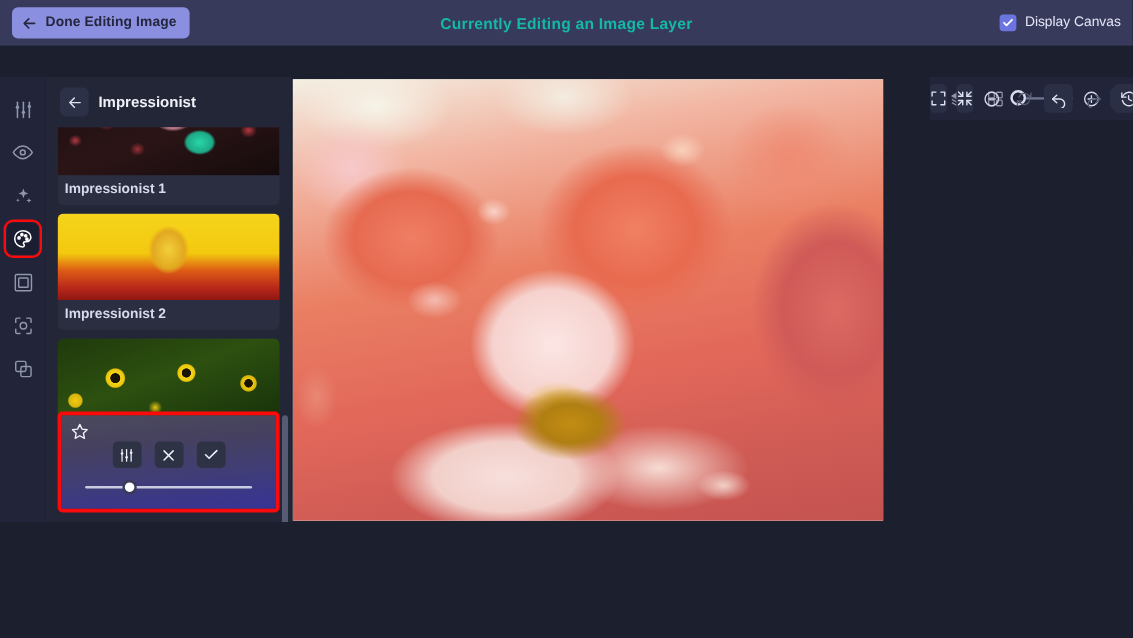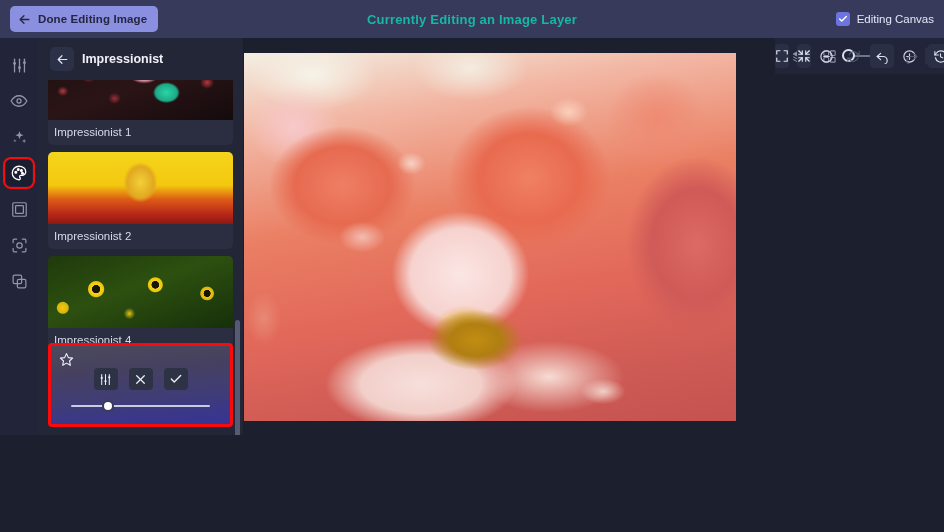--- a/index.html
+++ b/index.html
@@ -54,21 +54,21 @@
   }
   .checkbox {
     width: 14px; height: 14px;
     background: #6c74e0;
     border-radius: 3px;
     display: flex; align-items: center; justify-content: center;
   }
   .checkbox svg { display:block; }
 
   
-  .body { flex: 1; display: flex; min-height: 0; }
+  .body { flex: 1; display: flex; min-height: 0; margin-top: 26px; }
 
   
   .rail {
     width: 38px; min-width: 38px;
     background: #22253a;
     display: flex; flex-direction: column; align-items: center;
     padding-top: 14px;
     gap: 10px;
     position: relative;
   }
@@ -125,21 +125,21 @@
     border-radius: 5px;
     background: #2a2e40;
     overflow: hidden;
     cursor: pointer;
   }
   .preset-thumb { height: 72px; width: 100%; position: relative; }
   .preset-label {
     padding: 6px 6px 7px 6px;
     color: #d7daea;
     font-size: 11.5px;
-    font-weight: normal;
+    font-weight: bold;
   }
 
   
   .th1 { background:
       radial-gradient(ellipse 26px 20px at 52% 30%, #e9b7c2 0%, #d78d9f 55%, transparent 70%),
       radial-gradient(ellipse 18px 14px at 64% 62%, #27d6a8 0%, #1ea886 60%, transparent 75%),
       radial-gradient(ellipse 12px 10px at 22% 38%, #c8404a 0%, transparent 70%),
       radial-gradient(ellipse 10px 9px at 86% 48%, #b8373f 0%, transparent 70%),
       radial-gradient(ellipse 9px 8px at 36% 70%, #9c2f38 0%, transparent 70%),
       radial-gradient(ellipse 8px 7px at 8% 60%, #b33a42 0%, transparent 70%),
@@ -344,21 +344,21 @@
     </button>
 
     <div class="topbar-title">Currently Editing an Image Layer</div>
 
     <div class="display-canvas">
       <span class="checkbox">
         <svg width="10" height="10" viewBox="0 0 24 24" fill="none" stroke="#ffffff" stroke-width="3.5" stroke-linecap="round" stroke-linejoin="round">
             <polyline points="20 6 9 17 4 12"></polyline>
           </svg>
       </span>
-      <span>Editing Canvas</span>
+      <span>Display Canvas</span>
     </div>
   </div>
 
   <div class="body">
 
     <div class="rail">
       <div class="rail-item">
         <svg width="17" height="17" viewBox="0 0 24 24" fill="none" stroke="currentColor" stroke-width="1.8" stroke-linecap="round">
             <line x1="5" y1="3" x2="5" y2="21"></line>
             <line x1="12" y1="3" x2="12" y2="21"></line>

